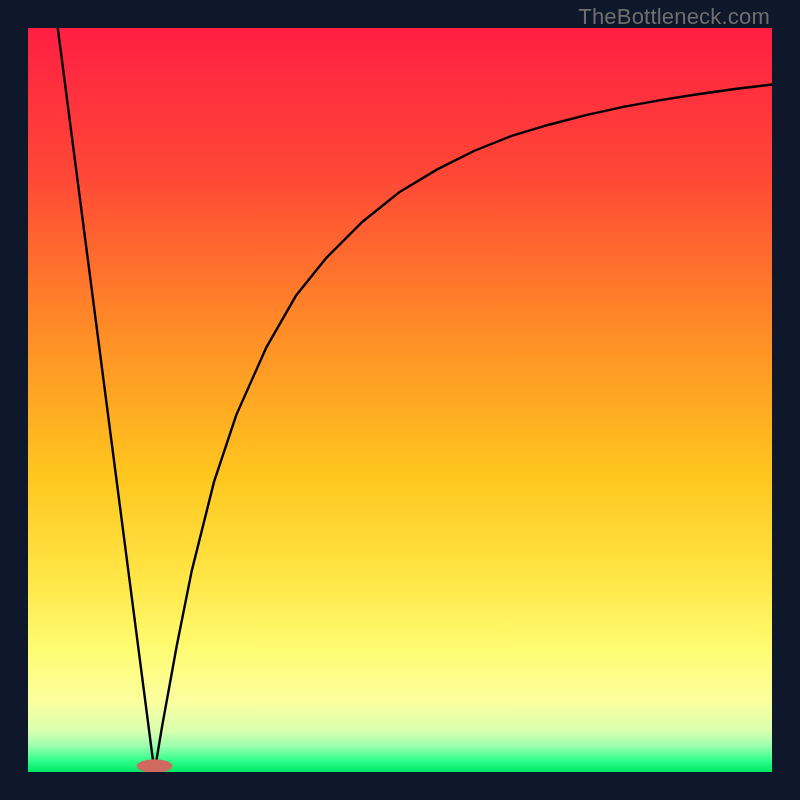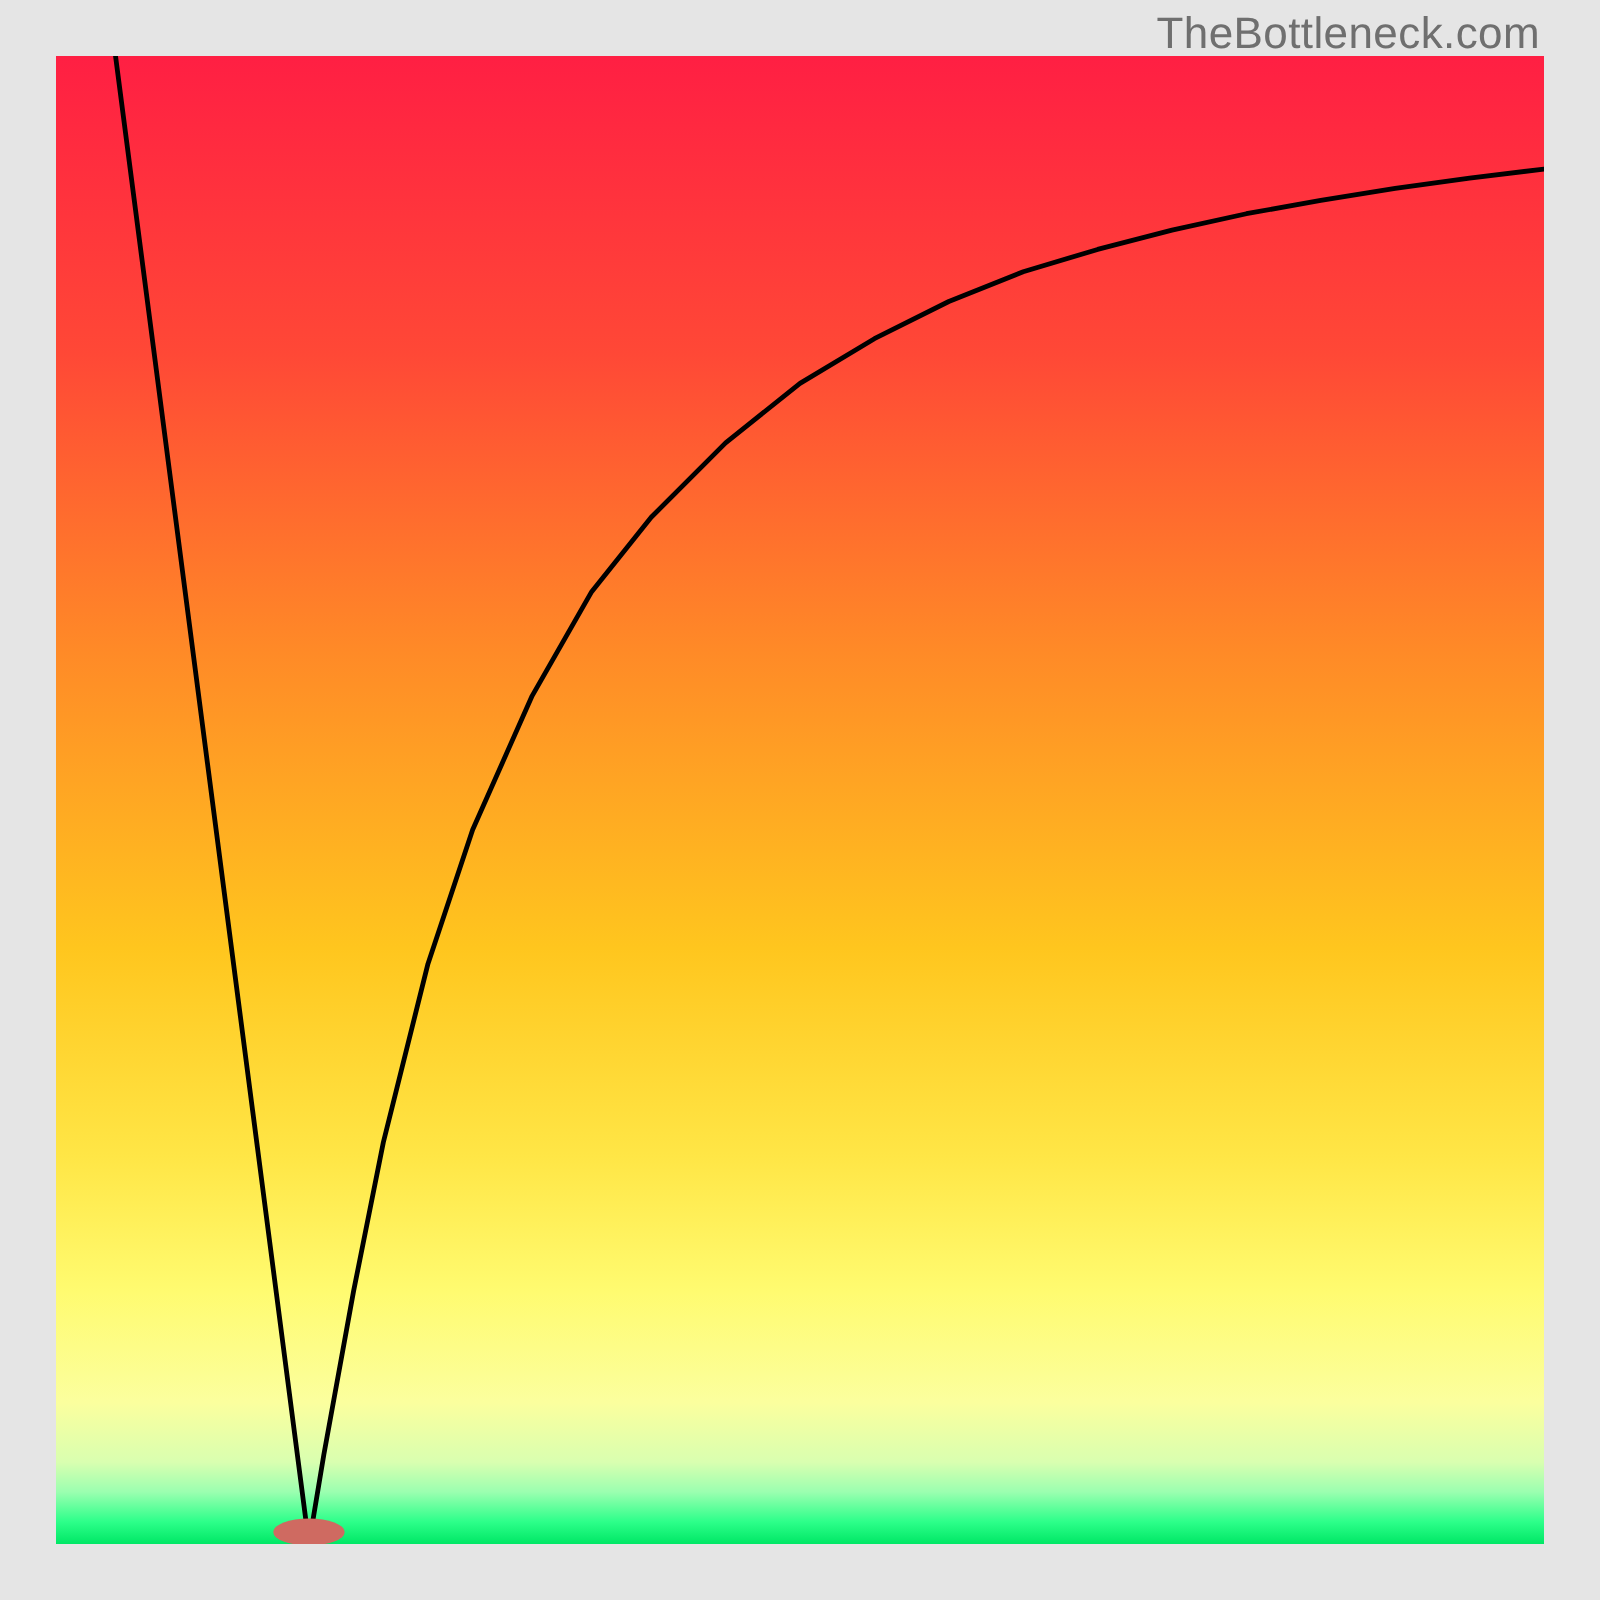--- a/index.html
+++ b/index.html
@@ -8,21 +8,21 @@
     width: 800px;
     height: 800px;
     overflow: hidden;
     background: #000;
     font-family: Arial, Helvetica, sans-serif;
   }
   .frame {
     position: relative;
     width: 800px;
     height: 800px;
-    background: #e5e5e5;
+    background: #0f172a;
   }
   .plot-area {
     position: absolute;
     left: 28px;
     top: 28px;
     width: 744px;
     height: 744px;
     overflow: hidden;
   }
   .watermark {

